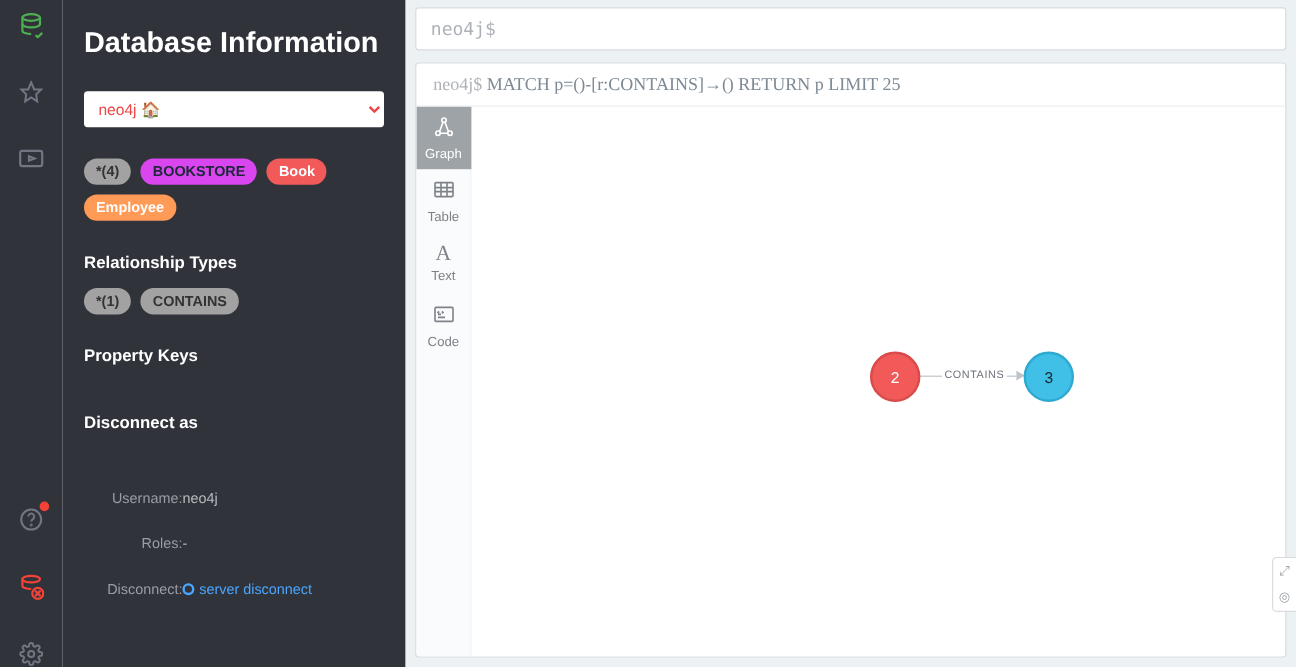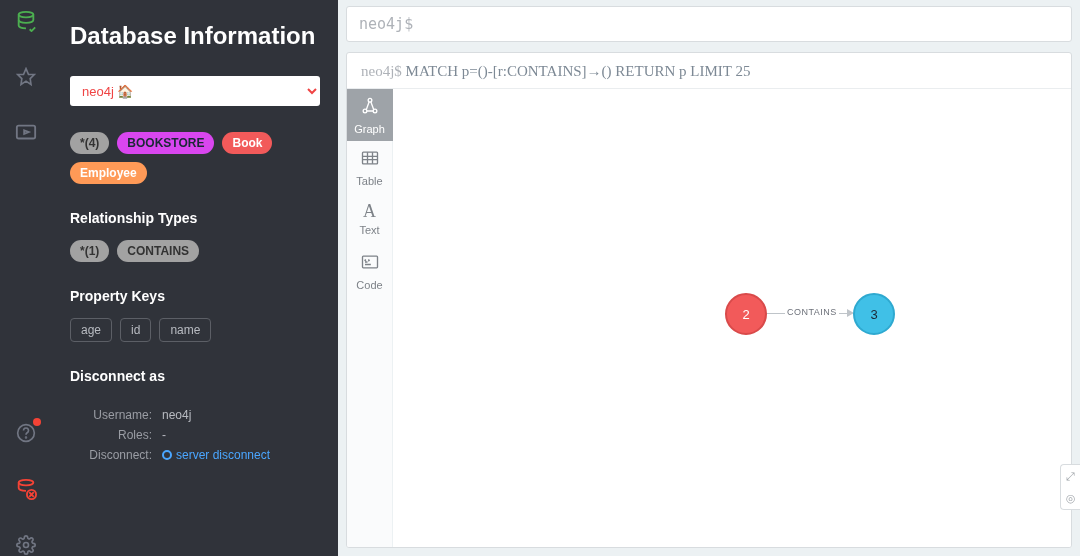--- a/index.html
+++ b/index.html
@@ -40,21 +40,21 @@
   }
   .chip.gray   { background:#a2a2a2; color:#333; }
   .chip.blue   { background:#d946ef; color:#1b2836; }
   .chip.red    { background:#f25a5a; color:#fff; }
   .chip.orange { background:#ff9a57; color:#fff; }
   .pkey {
     display:inline-flex; align-items:center; border:1px solid #5c5f66;
     border-radius:4px; padding:4px 10px; font-size:12px; color:#b8bbc1;
   }
   .conn { font-size:12px; color:#b8bbc1; }
-  .conn .row { display:flex; gap:10px; margin-bottom:6px; }
+  .conn .row { display:flex; margin-bottom:6px;margin-top:24px; }
   .conn .klabel { width:82px; text-align:right; color:#9a9da4; }
   .conn .link { color:#4aa6ff; }
   .conn .link .circ { display:inline-block; width:10px; height:10px; border:2px solid #4aa6ff; border-radius:50%; margin-right:4px; vertical-align:-1px; }
 
   
   .main { flex:1; background:#ecf1f3; display:flex; flex-direction:column; padding:0 0 0 0; position:relative; }
   .editor {
     margin:6px 8px 10px 8px; background:#fff; border:1px solid #d8dcdf; border-radius:3px;
     padding:8px 12px; font-family:"Menlo","Consolas",monospace; font-size:15px; color:#aeb2b8;
   }
@@ -179,25 +179,20 @@
     <div class="group">
       <h2>Relationship Types</h2>
       <div class="chips">
         <span class="chip gray">*(1)</span>
         <span class="chip gray">CONTAINS</span>
       </div>
     </div>
 
     <div class="group">
       <h2>Property Keys</h2>
-      <div class="chips">
-        <span class="pkey">age</span>
-        <span class="pkey">id</span>
-        <span class="pkey">name</span>
-      </div>
     </div>
 
     <div class="group conn">
       <h2 style="color:#fff">Disconnect as</h2>
       <div style="height:10px"></div>
       <div class="row">
           <span class="klabel">Username:</span>
           <span>neo4j</span>
         </div>
       <div class="row">

